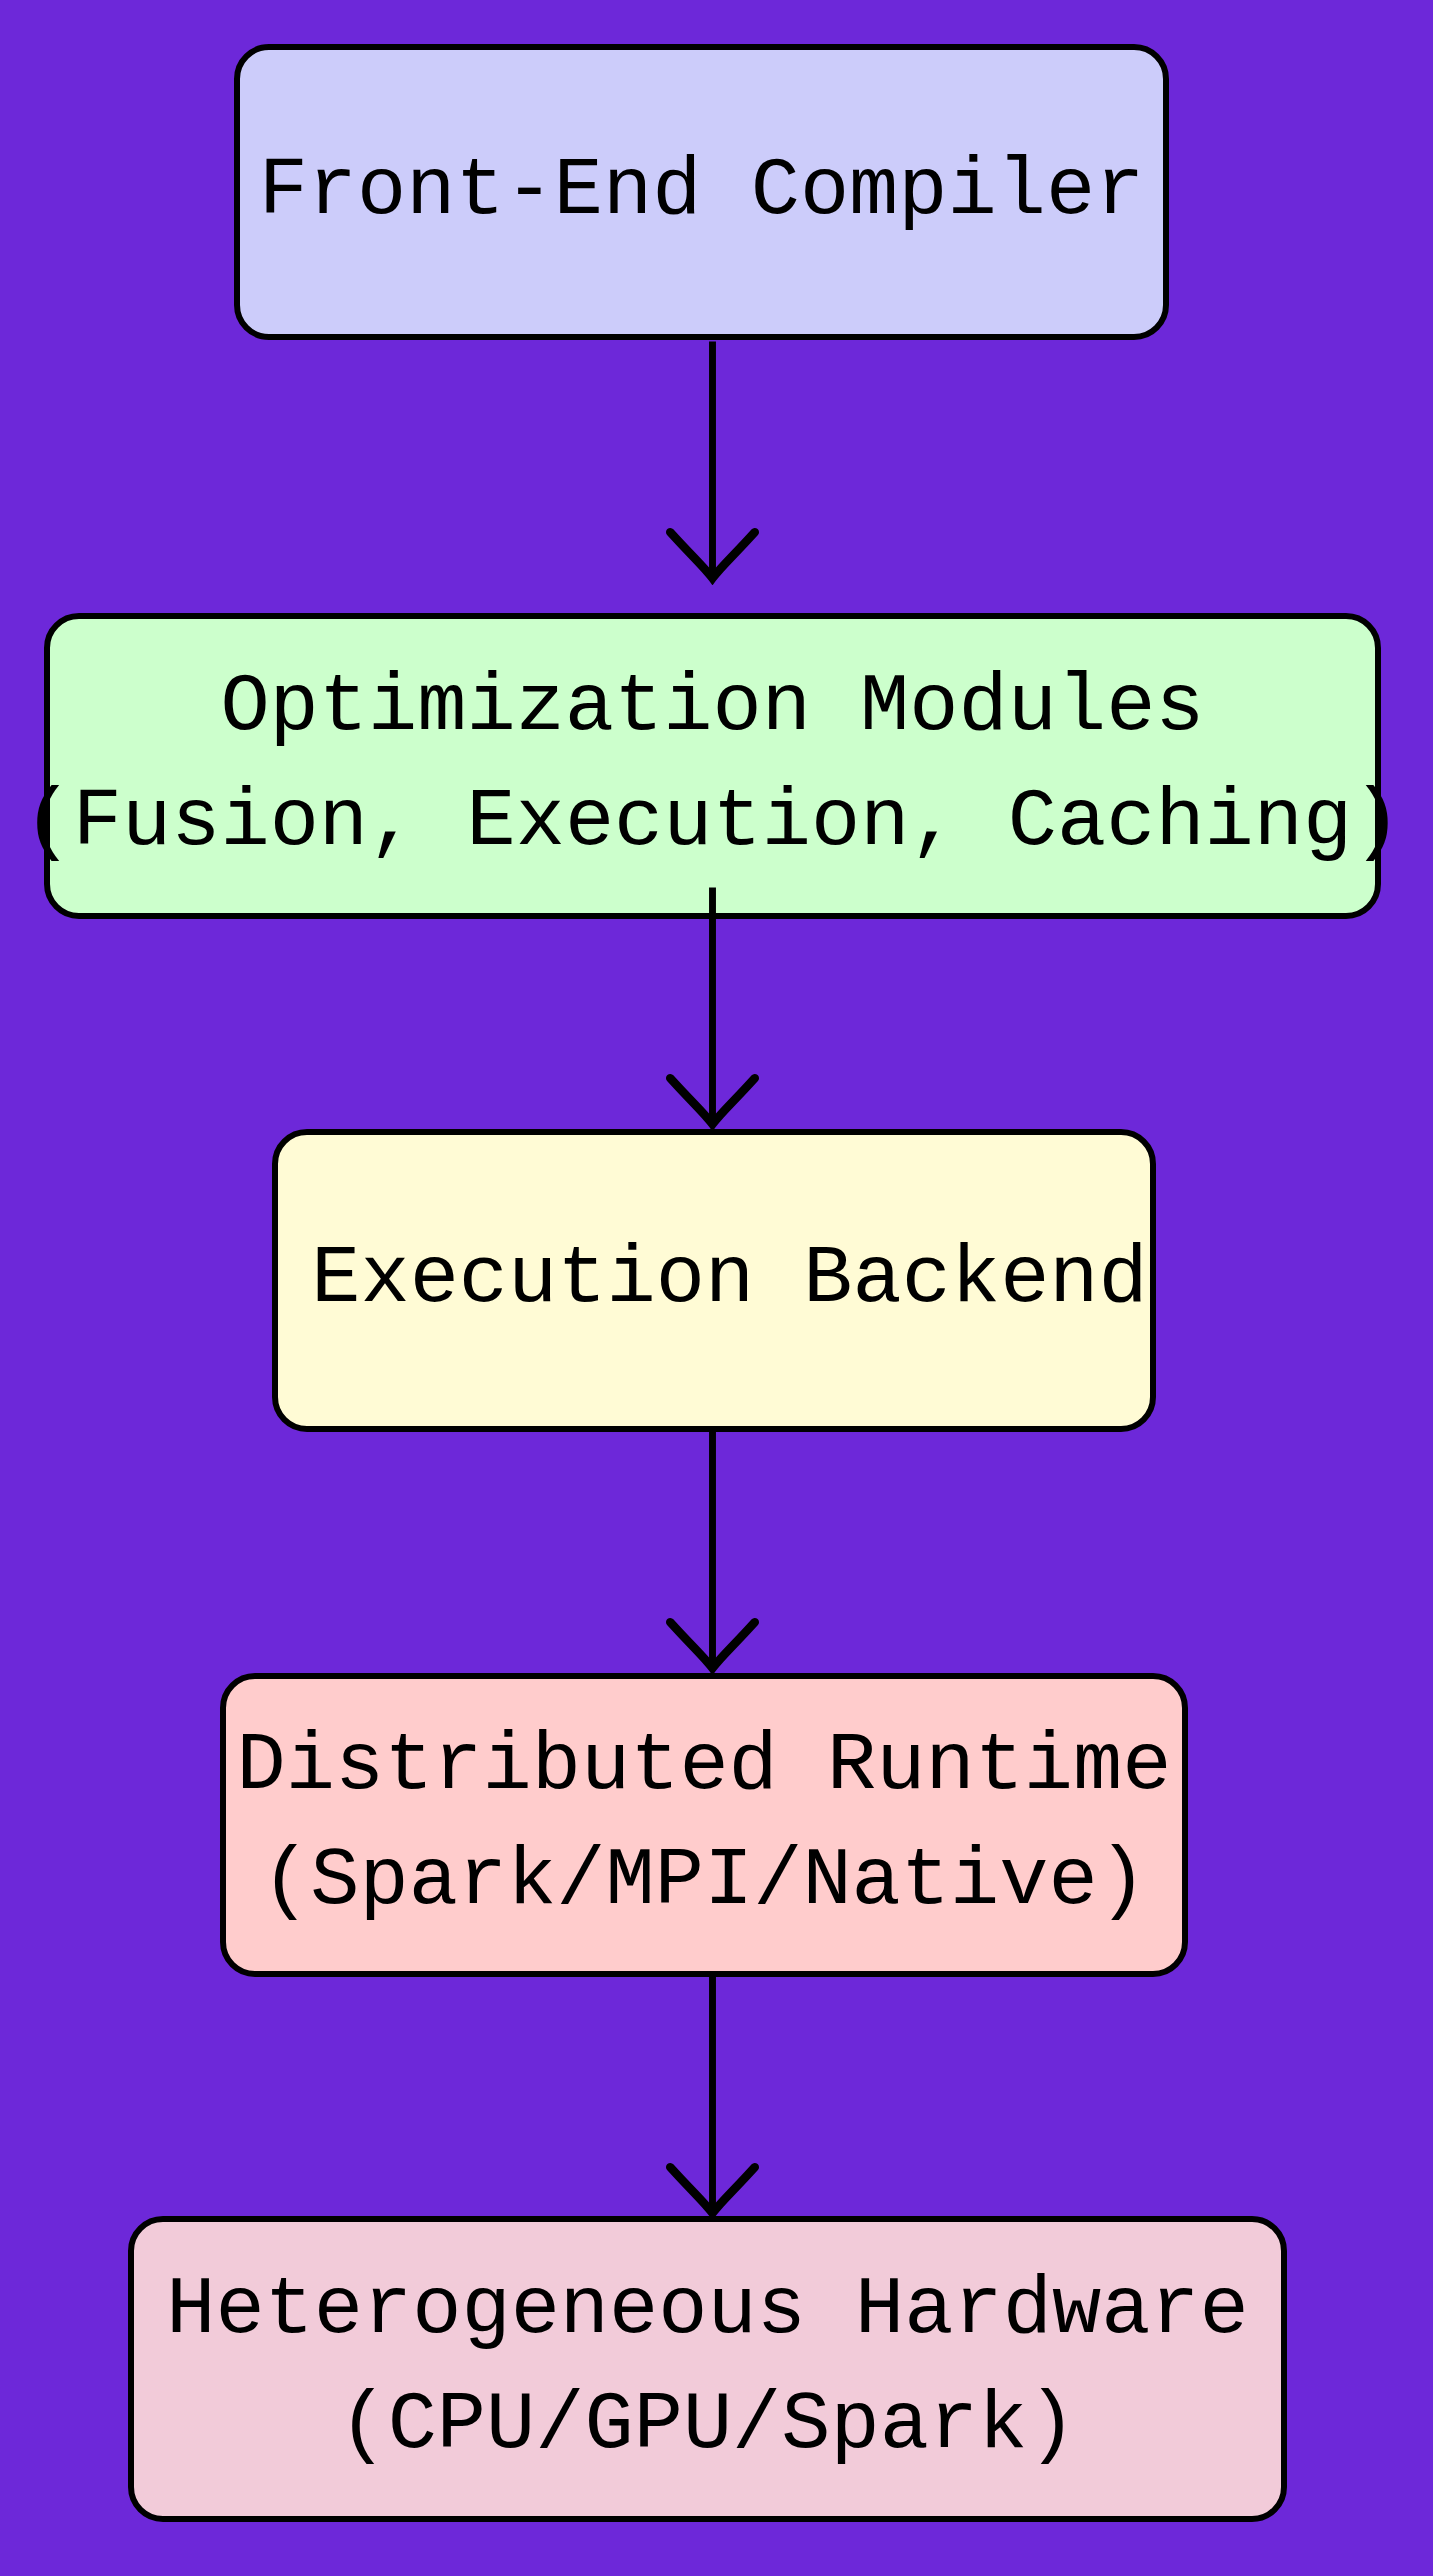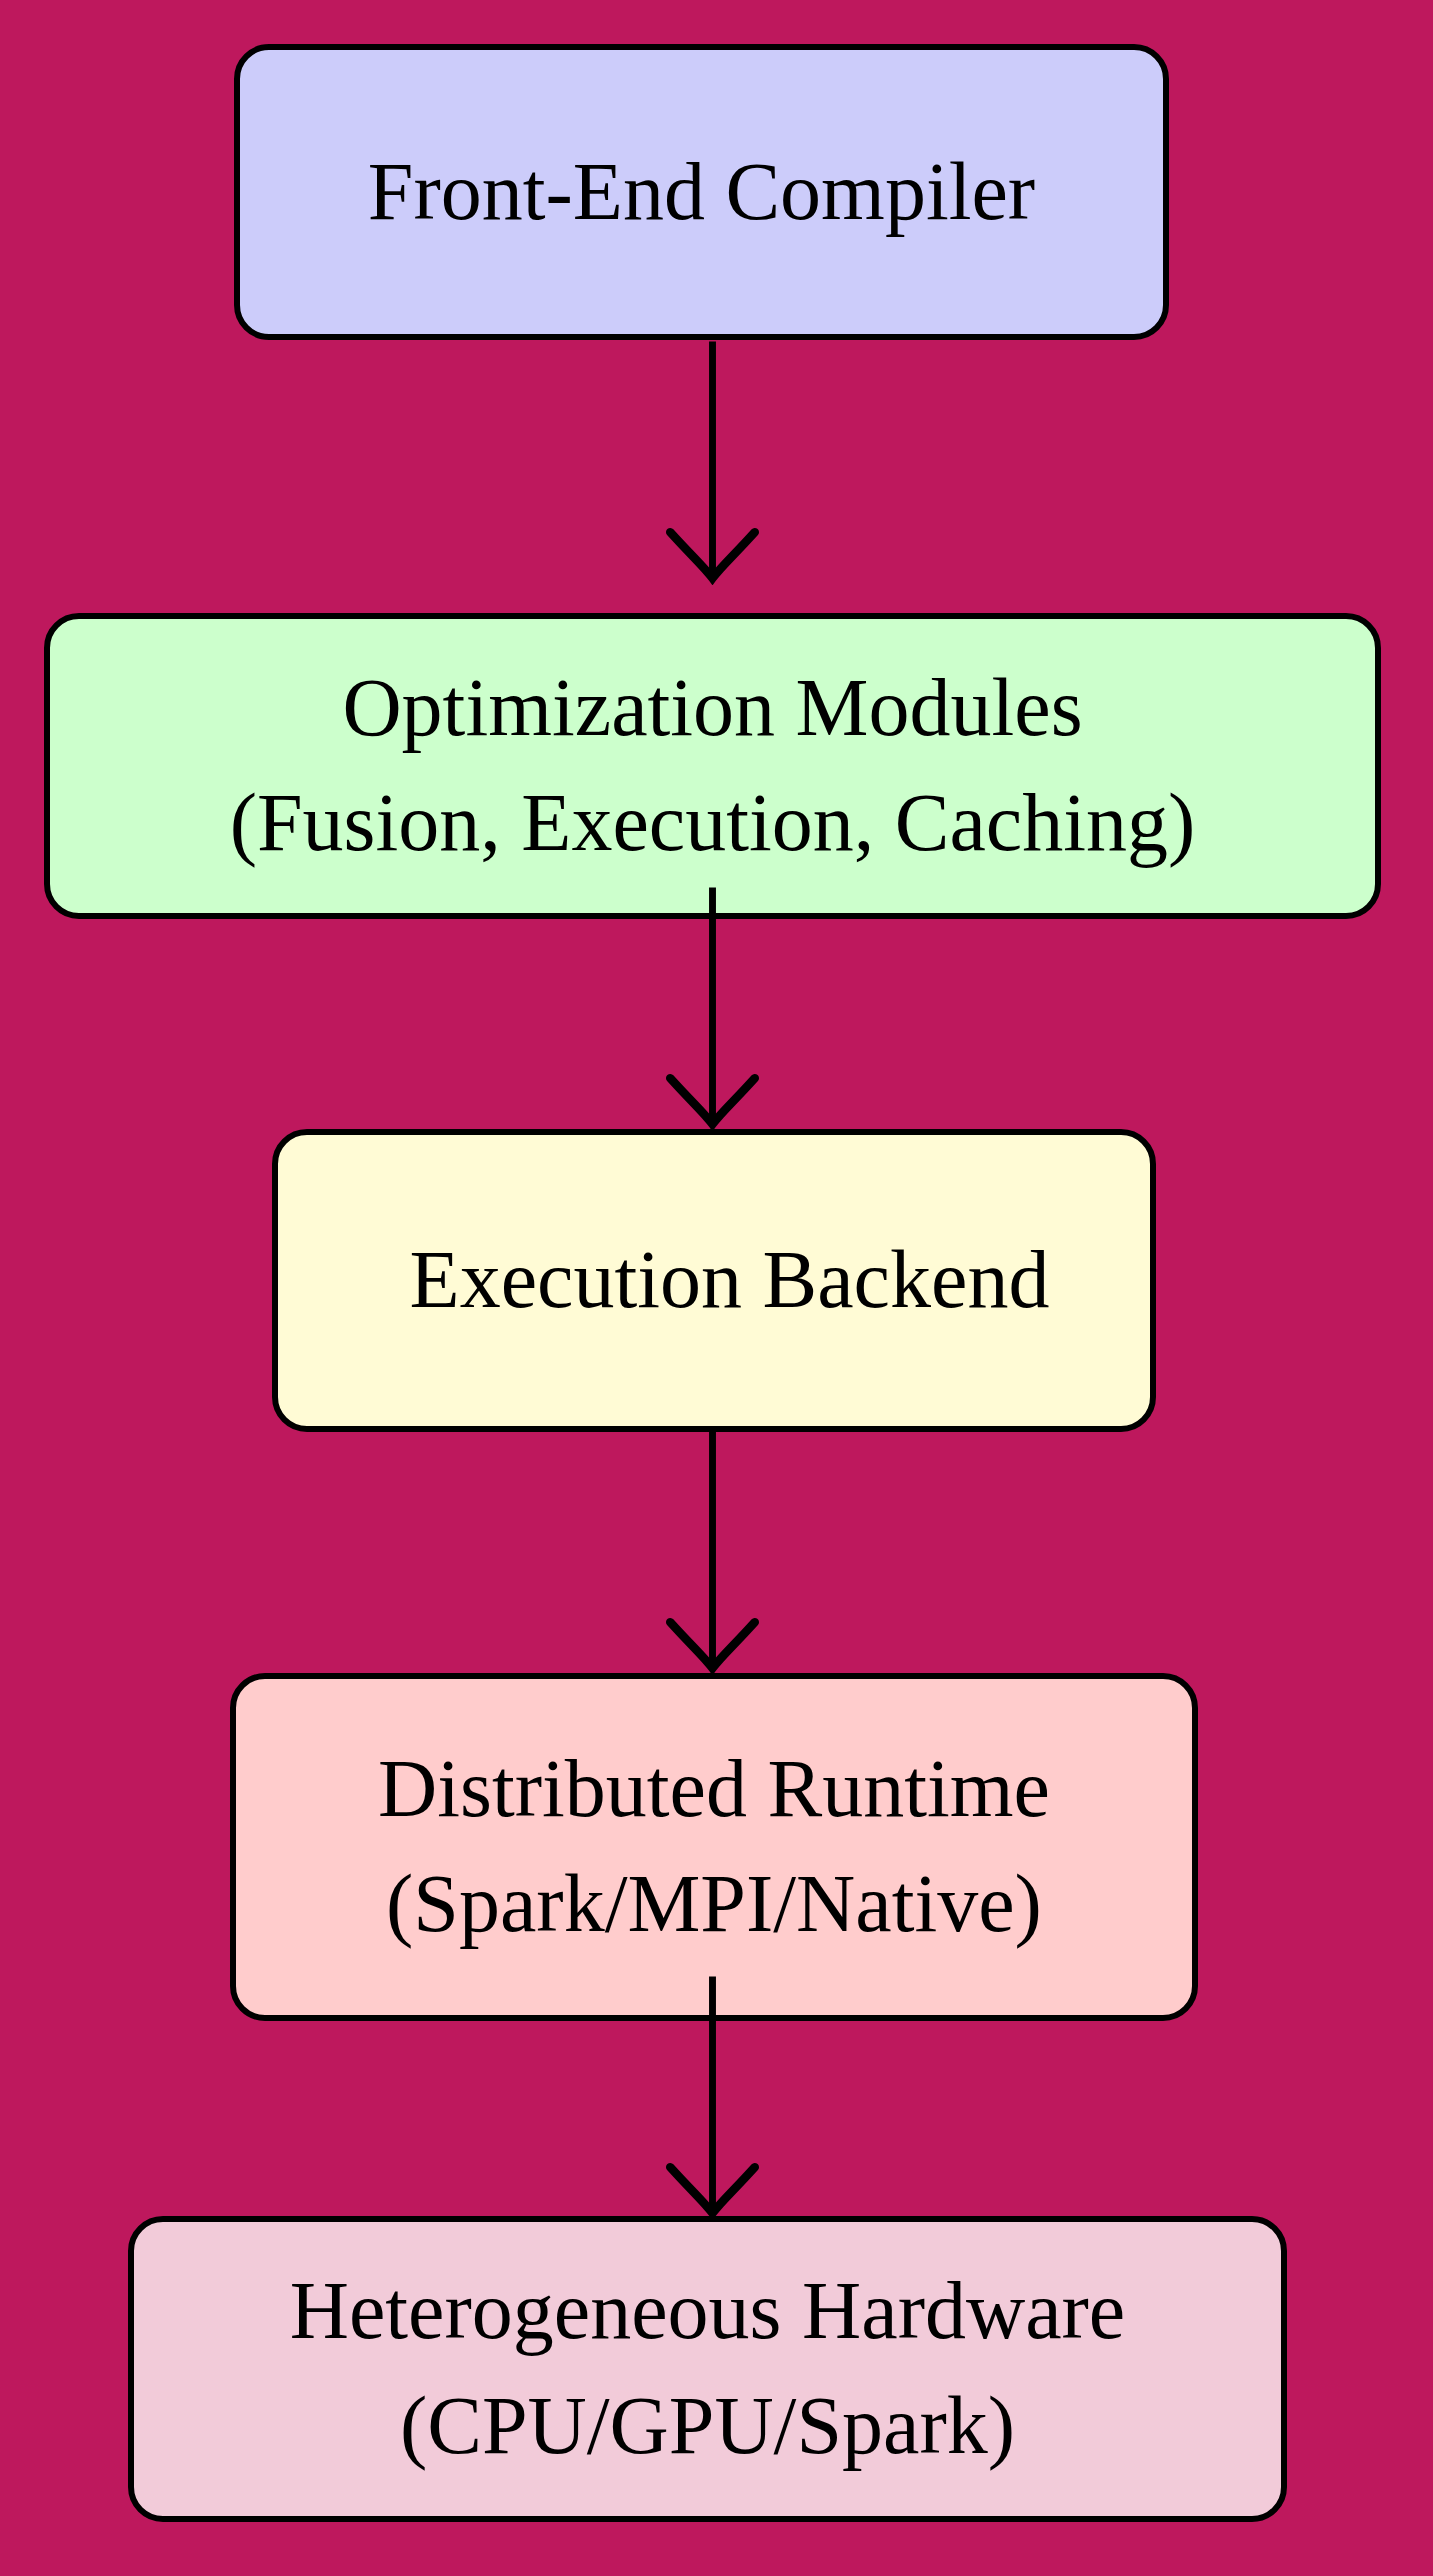--- a/index.html
+++ b/index.html
@@ -1,21 +1,21 @@
 <!DOCTYPE html>
 <html style="font-size:12.3px"><head>
 <meta charset="utf-8">
 <style>
   html, body { margin: 0; padding: 0; background: #ffffff; }
   .canvas {
     position: relative;
     width: 1433px;
     height: 2576px;
-    background: #be185d;
-    font-family: Liberation Serif, serif;
+    background: #6d28d9;
+    font-family: Liberation Mono, monospace;
     overflow: hidden;
   }
   .node {
     position: absolute;
     box-sizing: border-box;
     border: 6.2px solid #000000;
     border-radius: 35px;
     display: flex;
     flex-direction: column;
     align-items: center;
@@ -25,21 +25,21 @@
   }
   .node .line {
     font-size: 82px;
     line-height: 1.40;
     white-space: nowrap;
   }
   
   .n1 { left: 234px;  top: 44px;   width: 935px; height: 296px; }
   .n2 { left: 44px;   top: 581px;  width: 1337px; height: 306px; }
   .n3 { left: 272px;  top: 1129px; width: 884px; height: 303px; padding-left: 31px; }
-  .n4 { left: 230px;  top: 1673px; width: 968px; height: 348px; }
+  .n4 { left: 220px;  top: 1673px; width: 968px; height: 304px; }
   .n5 { left: 128px;  top: 2216px; width: 1159px; height: 306px; }
   
   .arrow { position: absolute; left: 651px; width: 123px; }
   .a1 { top: 341px; }
   .a2 { top: 887px; }
   .a3 { top: 1431px; }
   .a4 { top: 1976px; }
   .arrow line { stroke: #000000; stroke-width: 9; }
   .arrow path { fill: none; stroke: #000000; stroke-width: 11; stroke-linecap: round; }
 </style>

